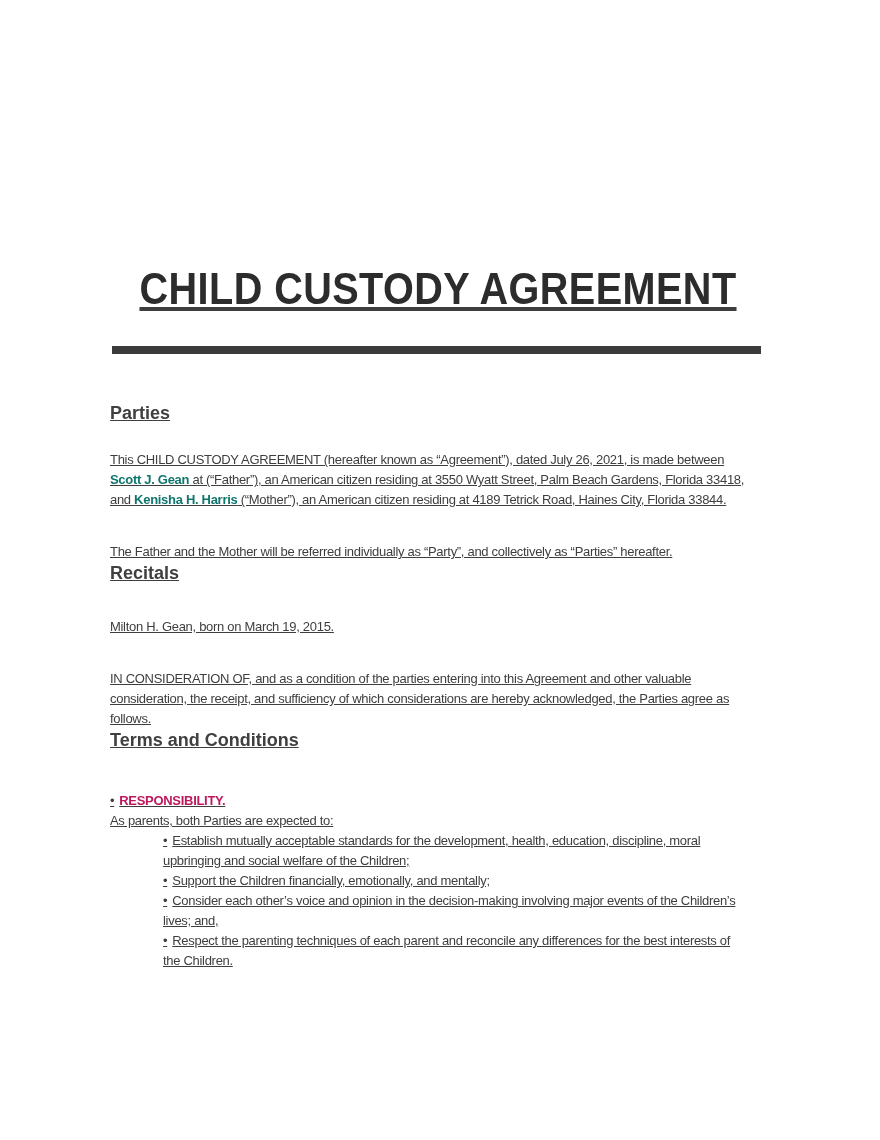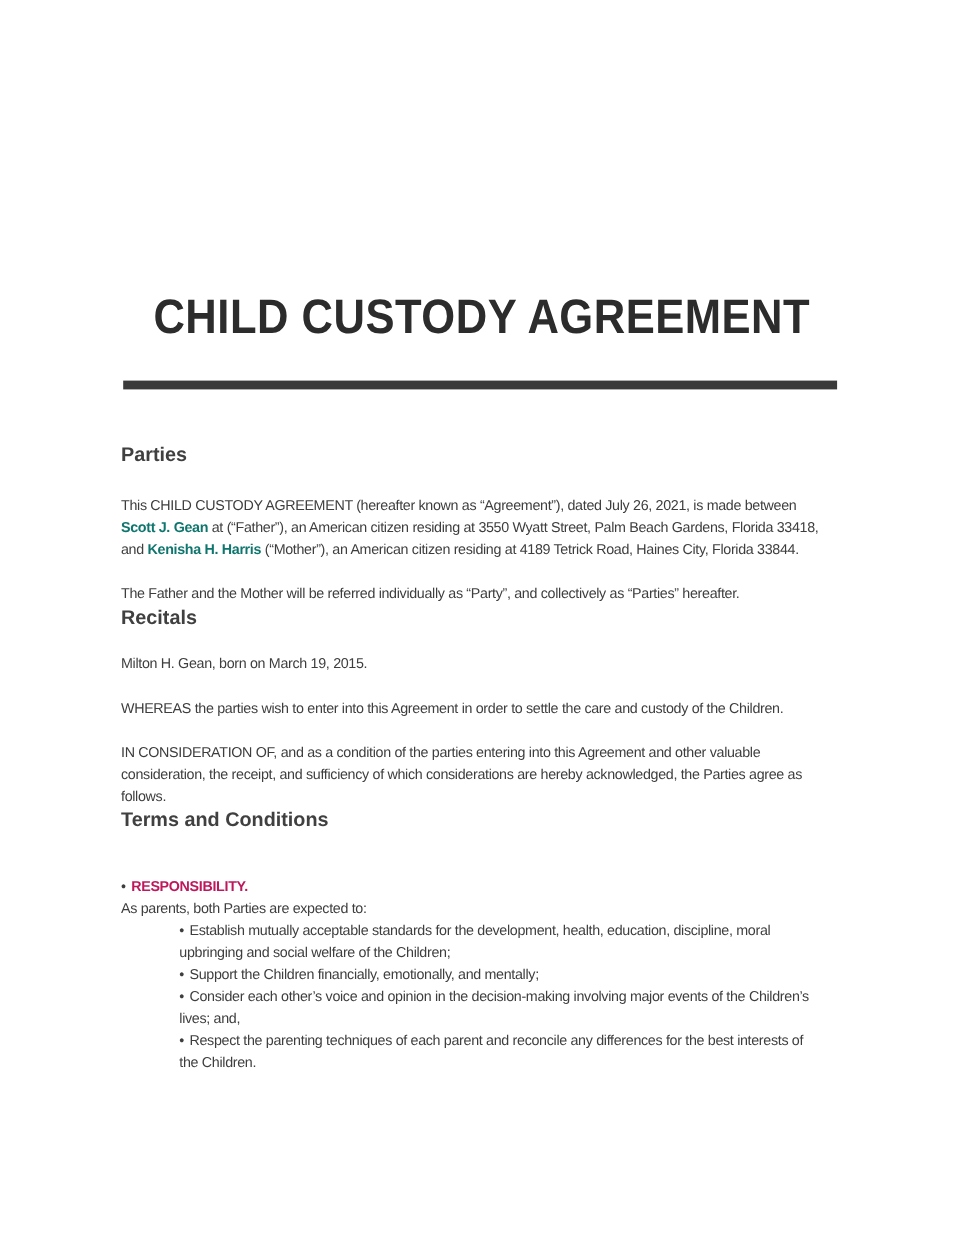--- a/index.html
+++ b/index.html
@@ -11,20 +11,21 @@
     background: #ffffff;
     font-family: "Liberation Sans", "DejaVu Sans", sans-serif;
     color: #3e3e3e;
   }
   .page {
     box-sizing: border-box;
     width: 880px;
     height: 1140px;
     padding: 267px 98px 0 110px;
     overflow: hidden;
+    text-decoration: underline;
   }
   .doc-title {
     width: 672px;
     margin: 0 0 0 -8px;
     font-size: 44px;
     line-height: 44px;
     font-weight: 700;
     color: #2c2c2c;
     text-align: center;
     letter-spacing: 0.5px;
@@ -61,21 +62,21 @@
     color: #3e3e3e;
   }
   .bold-name { font-weight: 700; color: #0f766e; }
   .resp-label { font-weight: 700; color: #be185d; }
   .bullet-list { margin: 0; padding-left: 53px; }
   .bullet-item { display: block; }
   .blt { margin-right: 5px; }
   .mt-heading1 { margin-top: 48px; }
   .mt-heading2 { }
   .mt-heading3 { }
-  .mt-para { margin-top: 20px; }
+  .mt-para { margin-top: 32px; }
   .mt-para-lg { margin-top: 25px; }
   .mt-para-26 { margin-top: 26px; }
   .mt-para-21 { margin-top: 21px; }
   .mt-resp { margin-top: 39px; }
 </style>
 </head>
 <body>
 
 <div class="page">
 
@@ -91,21 +92,20 @@
 
   <p class="para mt-para">The Father and the Mother will be referred individually as “Party”, and collectively as “Parties” hereafter.</p>
 
   <h2 class="section-heading mt-heading2">Recitals</h2>
 
 
   <div class="mt-para">
     <div class="line">Milton H. Gean, born on March 19, 2015.</div>
   </div>
 
-  <p class="para mt-para-21">WHEREAS the parties wish to enter into this Agreement in order to settle the care and custody of the Children.</p>
 
   <p class="para mt-para">IN CONSIDERATION OF, and as a condition of the parties entering into this Agreement and other valuable
 consideration, the receipt, and sufficiency of which considerations are hereby acknowledged, the Parties agree as
 follows.</p>
 
   <h2 class="section-heading mt-heading3">Terms and Conditions</h2>
 
   <div class="line mt-resp"><span class="blt">•</span><span class="resp-label">RESPONSIBILITY.</span></div>
 
   <div class="line">As parents, both Parties are expected to:</div>

